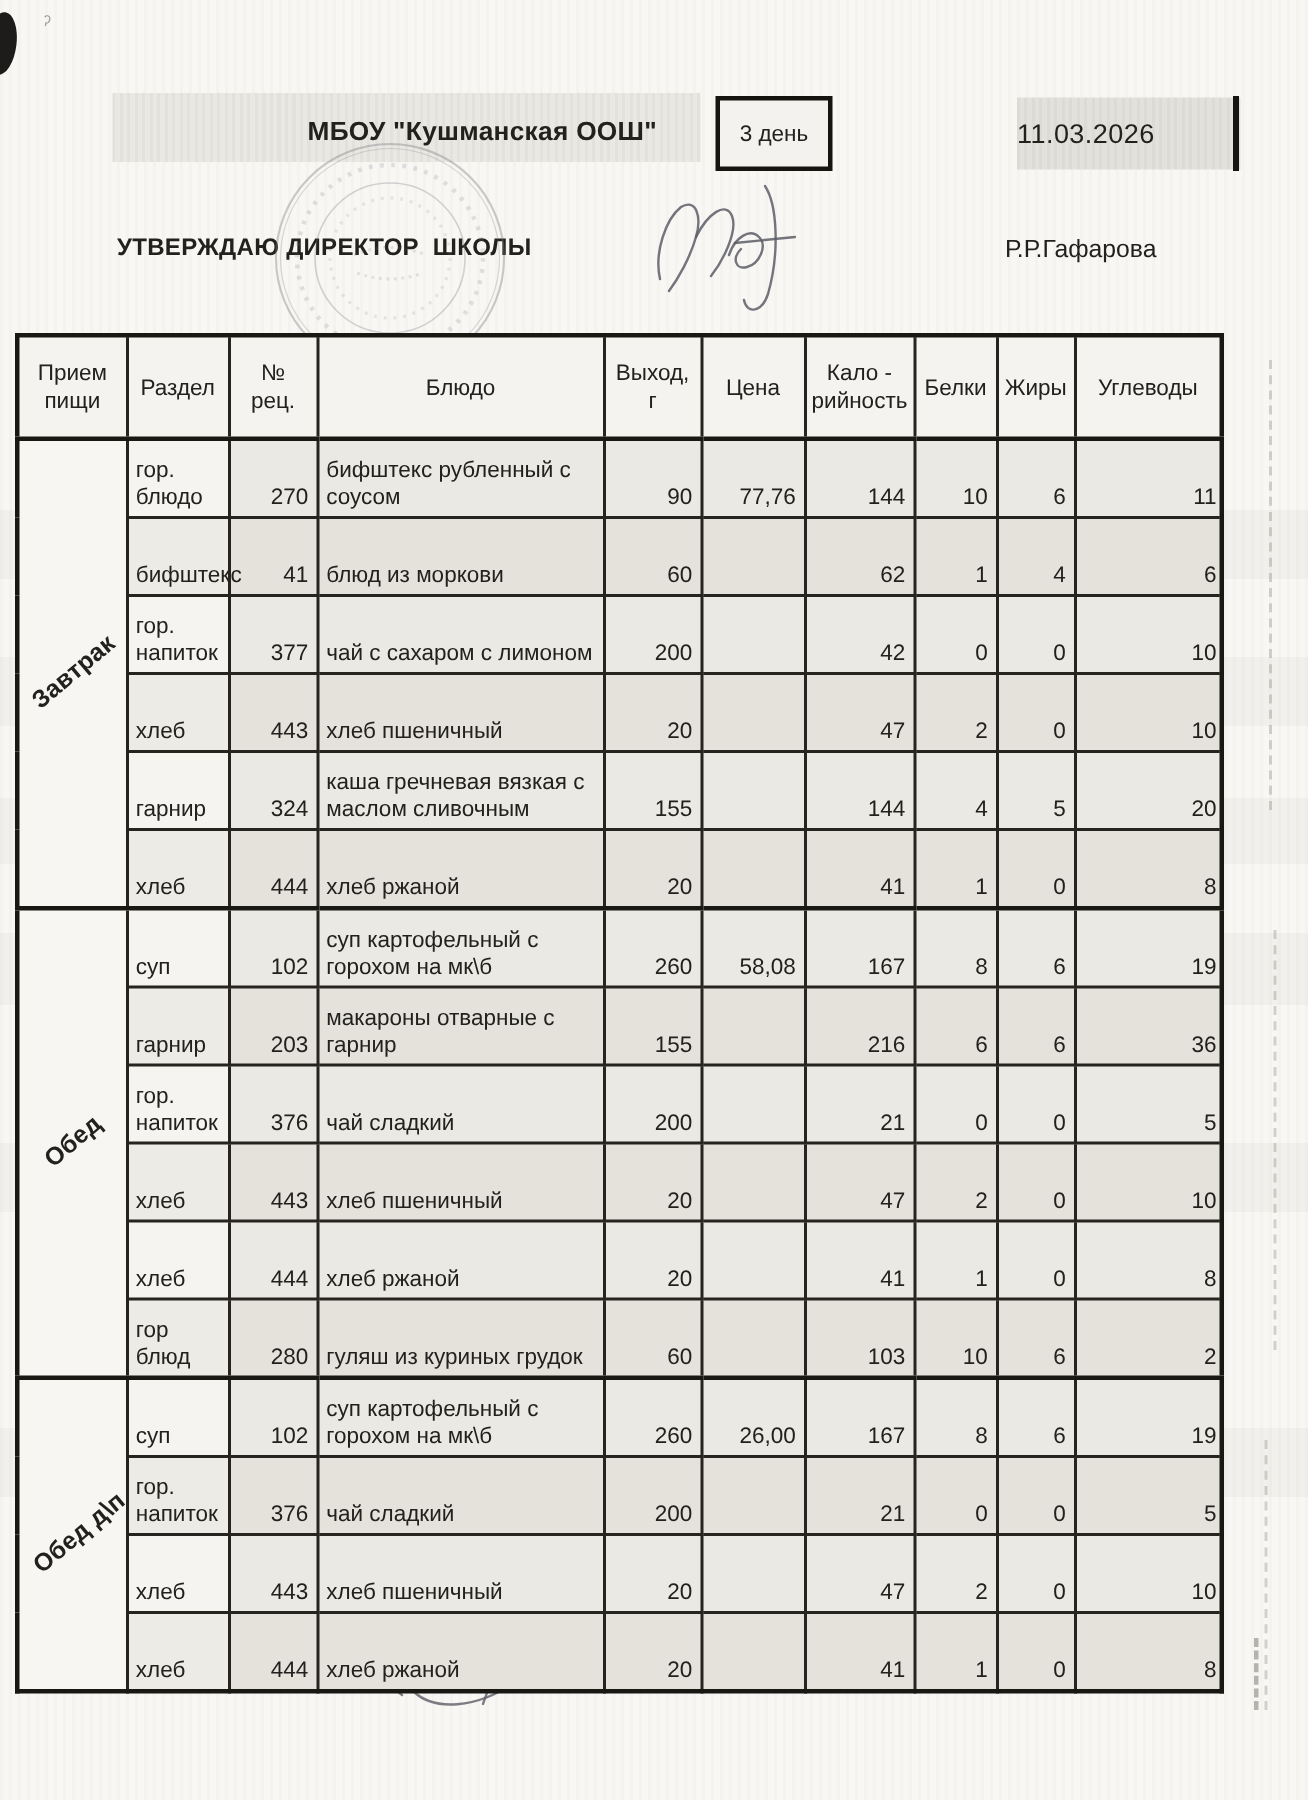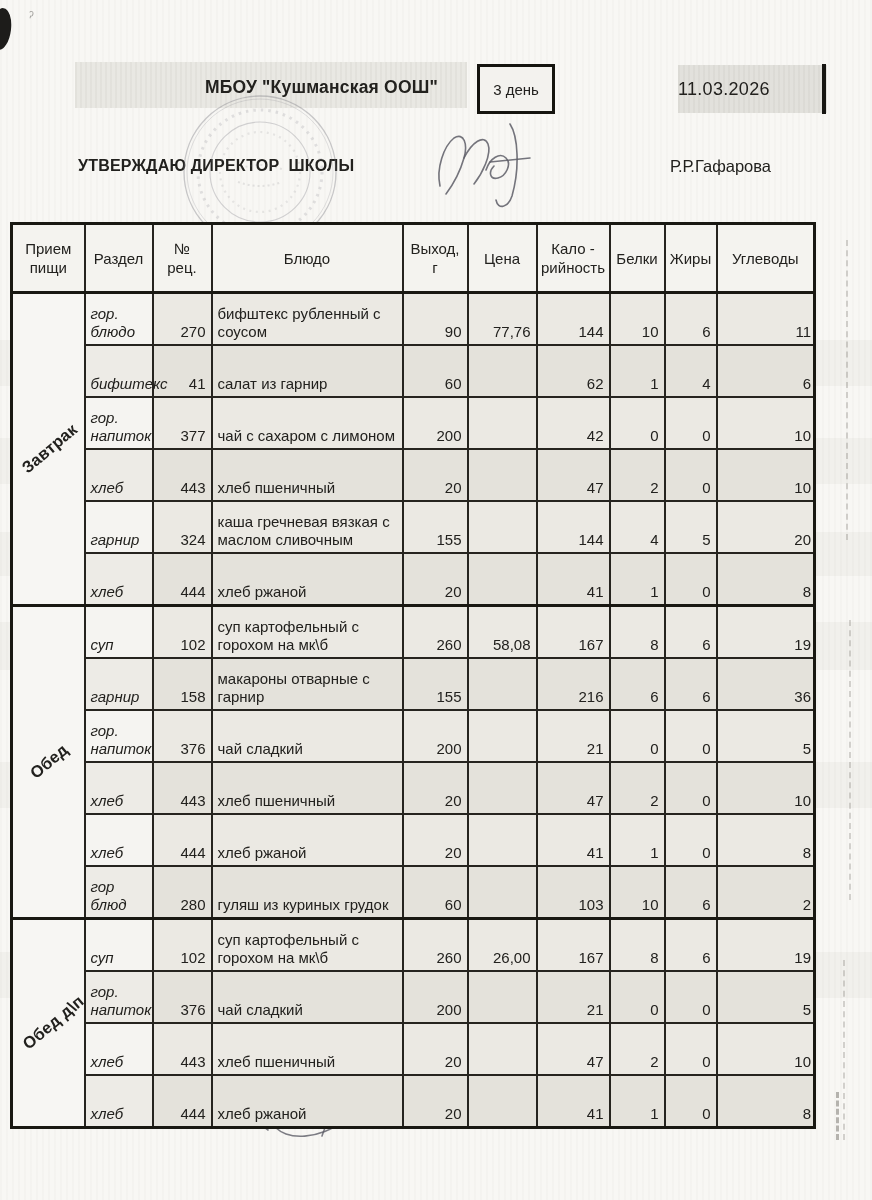--- a/index.html
+++ b/index.html
@@ -44,21 +44,21 @@
     white-space:pre-line;border:2px solid #26241f;border-bottom:3px solid #191812;
     height:64px;background:#f4f3ef;padding:1px 2px;
   }
   .menu td{
     font-size:15px;line-height:18px;height:45px;vertical-align:bottom;
     border:2px solid #26241f;padding:2px 3px 3px;background:#f5f4f1;
   }
   .menu tr.section-start td{border-top:3px solid #191812;}
   .c-meal{background:#f7f6f3 !important;text-align:center;vertical-align:middle !important;}
   .c-meal span{display:inline-block;transform:rotate(-40deg);font-weight:700;font-size:16.5px;white-space:nowrap;letter-spacing:.2px;}
-  .c-razdel{text-align:left;padding-left:5px !important;font-style:italic;}
+  .c-razdel{text-align:left;padding-left:5px !important;}
   .c-dish{text-align:left;padding-left:5px !important;margin-left:28px;}
   .c-num{text-align:right;padding-right:5px !important;}
   .c-carbs{padding-right:2px !important;margin-left:40px;}
   .shade{
     background-color:#ebe9e3 !important;
     background-image:repeating-linear-gradient(90deg, rgba(104,98,86,0.06) 0 2px, rgba(0,0,0,0) 2px 5px);
   }
   tr.odd .shade{background-color:#e4e2db !important;}
   tr.odd .c-razdel{background-color:#edebe6;}
   
@@ -157,21 +157,21 @@
           <td class="c-num shade">90</td>
           <td class="c-num shade">77,76</td>
           <td class="c-num shade">144</td>
           <td class="c-num shade">10</td>
           <td class="c-num shade">6</td>
           <td class="c-num c-carbs shade">11</td>
         </tr>
         <tr class="odd">
           <td class="c-razdel">бифштекс</td>
           <td class="c-num shade">41</td>
-          <td class="c-dish shade">салат из гарнир</td>
+          <td class="c-dish shade">блюд из моркови</td>
           <td class="c-num shade">60</td>
           <td class="c-num shade"></td>
           <td class="c-num shade">62</td>
           <td class="c-num shade">1</td>
           <td class="c-num shade">4</td>
           <td class="c-num c-carbs shade">6</td>
         </tr>
         <tr>
           <td class="c-razdel">гор. напиток</td>
           <td class="c-num shade">377</td>
@@ -223,21 +223,21 @@
           <td class="c-dish shade">суп картофельный с горохом на мк\б</td>
           <td class="c-num shade">260</td>
           <td class="c-num shade">58,08</td>
           <td class="c-num shade">167</td>
           <td class="c-num shade">8</td>
           <td class="c-num shade">6</td>
           <td class="c-num c-carbs shade">19</td>
         </tr>
         <tr class="odd">
           <td class="c-razdel">гарнир</td>
-          <td class="c-num shade">158</td>
+          <td class="c-num shade">203</td>
           <td class="c-dish shade">макароны отварные с гарнир</td>
           <td class="c-num shade">155</td>
           <td class="c-num shade"></td>
           <td class="c-num shade">216</td>
           <td class="c-num shade">6</td>
           <td class="c-num shade">6</td>
           <td class="c-num c-carbs shade">36</td>
         </tr>
         <tr>
           <td class="c-razdel">гор. напиток</td>

